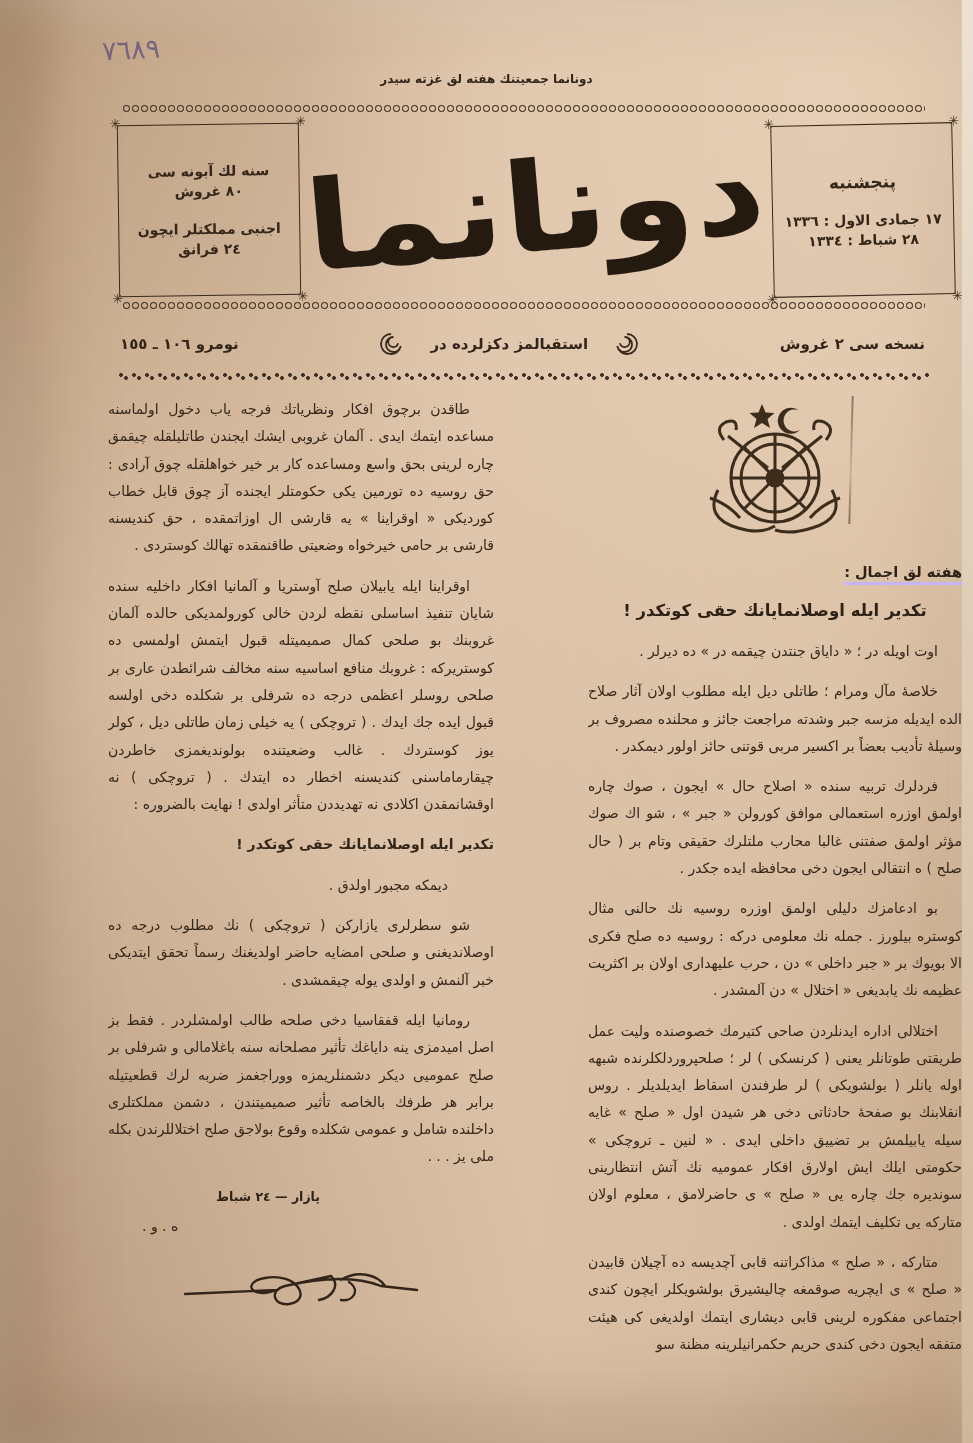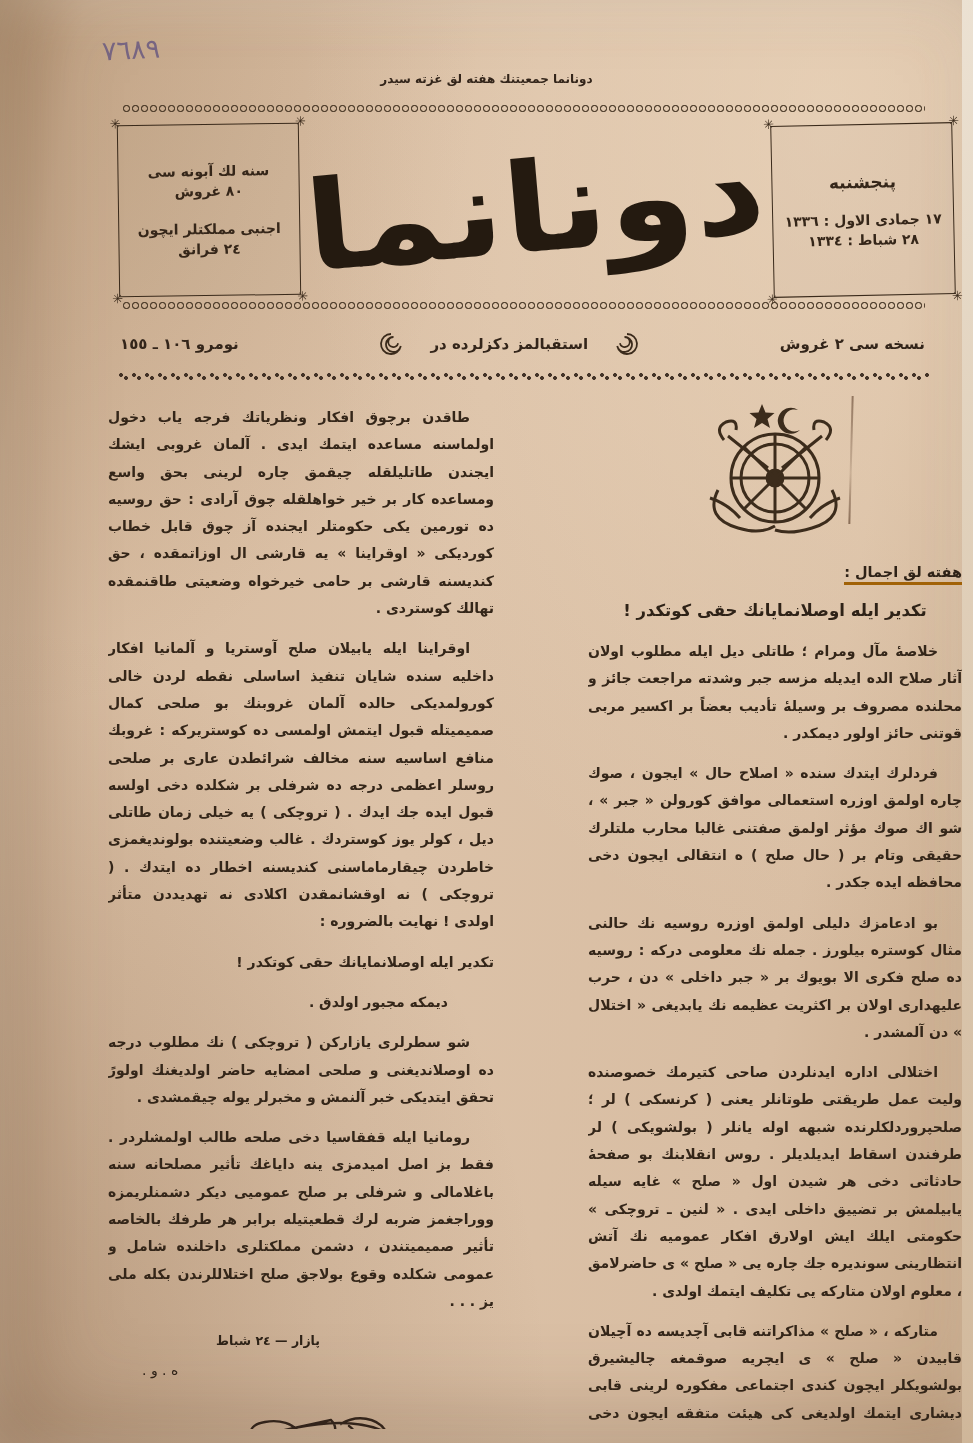--- a/index.html
+++ b/index.html
@@ -56,28 +56,28 @@
   .info-line{position:absolute;top:322px;left:120px;right:48px;height:44px;
     display:flex;align-items:center;justify-content:space-between;
     font-size:15px;font-weight:bold;color:#33251a;}
   .motto-wrap{display:flex;align-items:center;gap:26px;}
   .spiral{width:26px;height:26px;}
 
   .col{position:absolute;top:392px;bottom:14px;overflow:hidden;}
   .col-left{left:108px;width:386px;}
   .col-right{left:588px;width:374px;}
 
-  .col p{margin:12px 0 13px 0;font-size:14px;line-height:1.95;text-align:justify;
-    text-indent:24px;color:#342619;font-weight:bold;}
+  .col p{margin:4px 0 13px 0;font-size:14px;line-height:1.95;text-align:justify;
+    text-indent:24px;color:#342619;}
   .centered-line{margin:10px 0 12px 0;font-size:15px;text-align:center;text-indent:0 !important;font-weight:bold;}
   .plain-line{margin:4px 0 14px 0;font-size:14px;text-indent:46px !important;}
 
   .emblem-wrap{text-align:center;margin:2px 0 10px 0;}
   .section-label{display:inline-block;font-size:14.5px;font-weight:bold;
-    border-bottom:3px solid #a16207;padding-bottom:2px;margin:4px 0 14px 0;}
+    border-bottom:3px solid #c4b5fd;padding-bottom:2px;margin:4px 0 14px 0;}
   .headline{font-size:16.5px;font-weight:bold;text-align:center;margin:2px 0 18px 0;}
 
   .dateline{font-size:12.5px;font-weight:bold;text-align:left;padding-left:108px;margin-top:18px;}
   .initials{font-size:14px;font-weight:normal;text-align:left;padding-left:34px;margin-top:14px;letter-spacing:3px;}
   .flourish-wrap{text-align:center;margin-top:26px;}
 
   .pen-stroke{position:absolute;top:396px;left:850px;width:2px;height:128px;
     background:linear-gradient(180deg,rgba(80,50,30,.55),rgba(80,50,30,.15) 60%,rgba(80,50,30,.6));
     transform:rotate(1.5deg);}
 </style>
@@ -137,21 +137,21 @@
 
 <div class="rule-diamonds"></div>
 
 <div class="pen-stroke"></div>
 
 <div class="col col-left">
   <p>طاقدن برچوق افكار ونظرياتك فرجه ياب دخول اولماسنه مساعده ايتمك ايدى . آلمان غروبى ايشك ايجندن طاتليلقله چيقمق چاره لرينى بحق واسع ومساعده كار بر خير خواهلقله چوق آرادى : حق روسيه ده تورمين يكى حكومتلر ايجنده آز چوق قابل خطاب كورديكى « اوقراينا » يه قارشى ال اوزاتمقده ، حق كنديسنه قارشى بر حامى خيرخواه وضعيتى طاقنمقده تهالك كوستردى .</p>
   <p>اوقراينا ايله يابيلان صلح آوستريا و آلمانيا افكار داخليه سنده شايان تنفيذ اساسلى نقطه لردن خالى كورولمديكى حالده آلمان غروبنك بو صلحى كمال صميميتله قبول ايتمش اولمسى ده كوستريركه : غروبك منافع اساسيه سنه مخالف شرائطدن عارى بر صلحى روسلر اعظمى درجه ده شرفلى بر شكلده دخى اولسه قبول ايده جك ايدك . ( تروچكى ) يه خيلى زمان طاتلى ديل ، كولر يوز كوستردك . غالب وضعيتنده بولونديغمزى خاطردن چيقارماماسنى كنديسنه اخطار ده ايتدك . ( تروچكى ) نه اوقشانمقدن اكلادى نه تهديددن متأثر اولدى ! نهايت بالضروره :</p>
   <p class="centered-line">تكدير ايله اوصلانمايانك حقى كوتكدر !</p>
   <p class="plain-line">ديمكه مجبور اولدق .</p>
-  <p>شو سطرلرى يازاركن ( تروچكى ) نك مطلوب درجه ده اوصلانديغنى و صلحى امضايه حاضر اولديغنك اولورً تحقق ايتديكى خبر آلنمش و مخبرلر يوله چيقمشدى .</p>
+  <p>شو سطرلرى يازاركن ( تروچكى ) نك مطلوب درجه ده اوصلانديغنى و صلحى امضايه حاضر اولديغنك رسماً تحقق ايتديكى خبر آلنمش و اولدى يوله چيقمشدى .</p>
   <p>رومانيا ايله قفقاسيا دخى صلحه طالب اولمشلردر . فقط بز اصل اميدمزى ينه داياغك تأثير مصلحانه سنه باغلامالى و شرفلى بر صلح عموميى ديكر دشمنلريمزه ووراجغمز ضربه لرك قطعيتيله برابر هر طرفك بالخاصه تأثير صميميتندن ، دشمن مملكتلرى داخلنده شامل و عمومى شكلده وقوع بولاجق صلح اختلاللرندن بكله ملى يز . . .</p>
   <div class="dateline">پازار — ٢٤ شباط</div>
   <div class="initials">ه . و .</div>
   <div class="flourish-wrap">
     <svg width="240" height="56" viewBox="0 0 240 56">
       <path d="M4 34 L96 30 C70 40 60 22 84 18 C116 12 132 40 108 44 C92 46 88 30 104 26 L150 16 M104 26 C130 20 170 14 200 26 L236 30 M150 16 C160 26 150 38 138 40 M160 20 C176 10 196 14 204 26 M168 22 C180 30 172 42 160 40" fill="none" stroke="#33241a" stroke-width="2.4" stroke-linecap="round"></path>
     </svg>
   </div>
 </div>
 
@@ -169,18 +169,19 @@
         <path d="M48 42 L88 74 M142 42 L102 74"></path>
         <path d="M38 96 q-14 28 20 38 q22 7 37 -2 M152 96 q14 28 -20 38 q-22 7 -37 2"></path>
         <path d="M30 104 q18 6 30 20 M160 104 q-18 6 -30 20"></path>
       </g>
     </svg>
   </div>
   <div>
     <span class="section-label">هفته لق اجمال :</span>
   </div>
   <div class="headline">تكدير ايله اوصلانمايانك حقى كوتكدر !</div>
+  <p>اوت اويله در ؛ « داياق جنتدن چيقمه در » ده ديرلر .</p>
   <p>خلاصهٔ مآل ومرام ؛ طاتلى ديل ايله مطلوب اولان آثار صلاح الده ايديله مزسه جبر وشدته مراجعت جائز و محلنده مصروف بر وسيلهٔ تأديب بعضاً بر اكسير مربى قوتنى حائز اولور ديمكدر .</p>
-  <p>فردلرك ايتدك سنده « اصلاح حال » ايجون ، صوك چاره اولمق اوزره استعمالى موافق كورولن « جبر » ، شو اك صوك مؤثر اولمق صفتنى غالبا محارب ملتلرك حقيقى وتام بر ( حال صلح ) ه انتقالى ايجون دخى محافظه ايده جكدر .</p>
+  <p>فردلرك تربيه سنده « اصلاح حال » ايجون ، صوك چاره اولمق اوزره استعمالى موافق كورولن « جبر » ، شو اك صوك مؤثر اولمق صفتنى غالبا محارب ملتلرك حقيقى وتام بر ( حال صلح ) ه انتقالى ايجون دخى محافظه ايده جكدر .</p>
   <p>بو ادعامزك دليلى اولمق اوزره روسيه نك حالنى مثال كوستره بيلورز . جمله نك معلومى دركه : روسيه ده صلح فكرى الا بويوك بر « جبر داخلى » دن ، حرب عليهدارى اولان بر اكثريت عظيمه نك يابديغى « اختلال » دن آلمشدر .</p>
   <p>اختلالى اداره ايدنلردن صاحى كتيرمك خصوصنده وليت عمل طريقتى طوتانلر يعنى ( كرنسكى ) لر ؛ صلحپروردلكلرنده شبهه اوله يانلر ( بولشويكى ) لر طرفندن اسقاط ايديلديلر . روس انقلابنك بو صفحهٔ حادثاتى دخى هر شيدن اول « صلح » غايه سيله يابيلمش بر تضييق داخلى ايدى . « لنين ـ تروچكى » حكومتى ايلك ايش اولارق افكار عموميه نك آتش انتظارينى سونديره جك چاره يى « صلح » ى حاضرلامق ، معلوم اولان متاركه يى تكليف ايتمك اولدى .</p>
   <p>متاركه ، « صلح » مذاكراتنه قابى آچديسه ده آچيلان قابيدن « صلح » ى ايچريه صوقمغه چاليشيرق بولشويكلر ايچون كندى اجتماعى مفكوره لرينى قابى ديشارى ايتمك اولديغى كى هيئت متفقه ايجون دخى كندى حريم حكمرانيلرينه مظنة سو</p>
 </div>
 
 </body></html>

